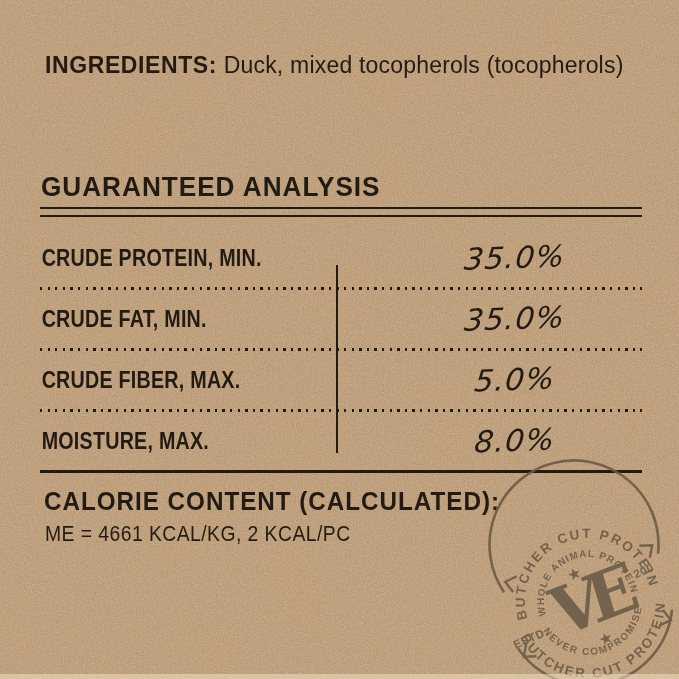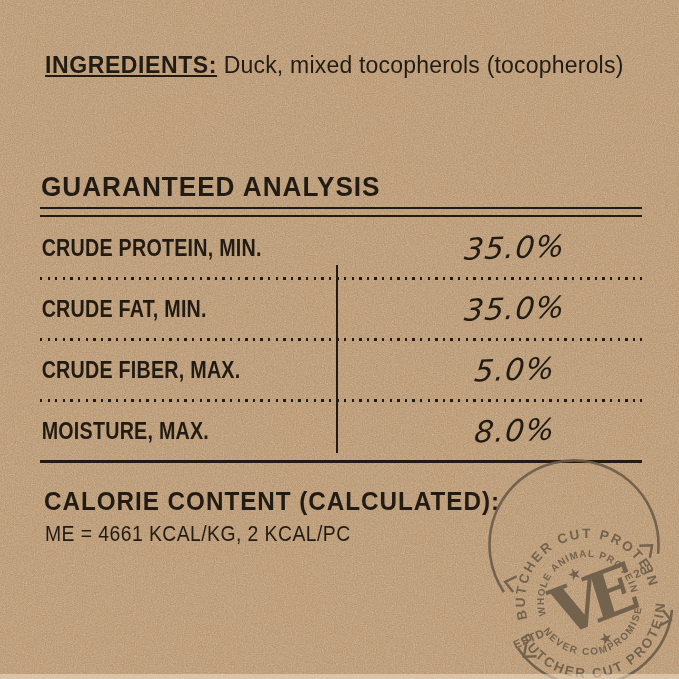--- a/index.html
+++ b/index.html
@@ -13,32 +13,32 @@
   }
   .tex{position:absolute;left:0;top:0;pointer-events:none;}
   .bottom-light{position:absolute;left:0;bottom:0;width:679px;height:5px;background:rgba(238,224,199,.55);}
 
   
   .ingredients{
     position:absolute;left:45px;top:50px;width:600px;
     font-size:23px;line-height:30px;letter-spacing:.2px;
     white-space:nowrap;
   }
-  .ingredients .lbl{font-weight:bold;letter-spacing:.6px;text-decoration:underline;}
+  .ingredients .lbl{font-weight:bold;letter-spacing:.6px;}
 
   
   .ga-title{
     position:absolute;left:41px;top:172px;
     font-size:27px;font-weight:bold;letter-spacing:1px;
     transform:scaleX(.97);transform-origin:left center;
     white-space:nowrap;
   }
   .ga-table{position:absolute;left:40px;top:207px;width:602px;}
   .ga-topline{height:5.5px;border-top:2.5px solid #221b13;border-bottom:2.5px solid #221b13;}
-  .ga-rows{border-bottom:3.5px solid #221b13;padding-top:2px;position:relative;}
+  .ga-rows{border-bottom:3.5px solid #221b13;padding-top:12px;position:relative;}
   .ga-row{height:58px;display:flex;align-items:center;position:relative;}
   .ga-sep{height:3px;background:repeating-linear-gradient(90deg,#221b13 0 2.3px,transparent 2.3px 7.6px);}
   .ga-label{
     font-size:24px;font-weight:bold;letter-spacing:.3px;white-space:nowrap;
     transform:scaleX(.82);transform-origin:left center;padding-left:2px;
   }
   .ga-value{
     position:absolute;left:355px;width:240px;text-align:center;
     font-family:"DejaVu Sans", sans-serif;
     font-style:italic;font-size:30px;

